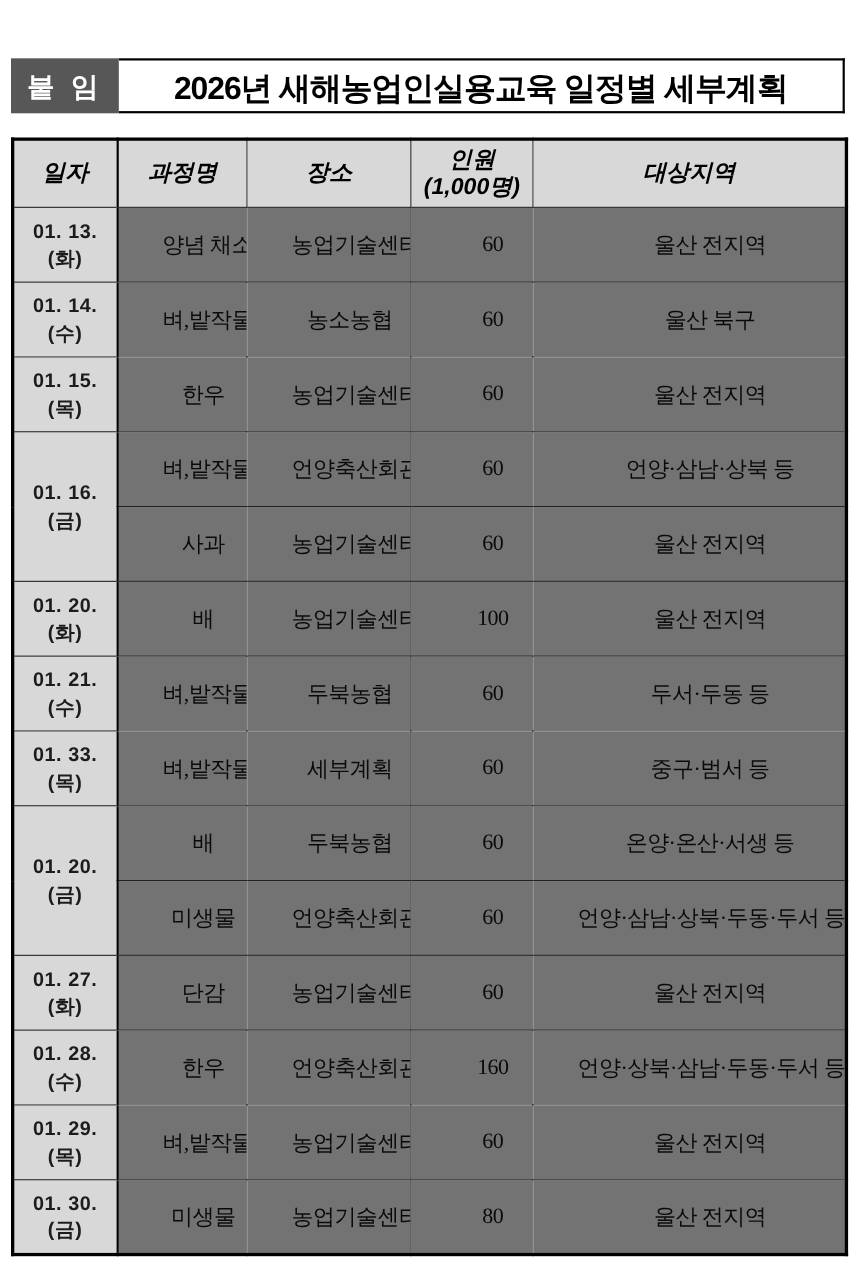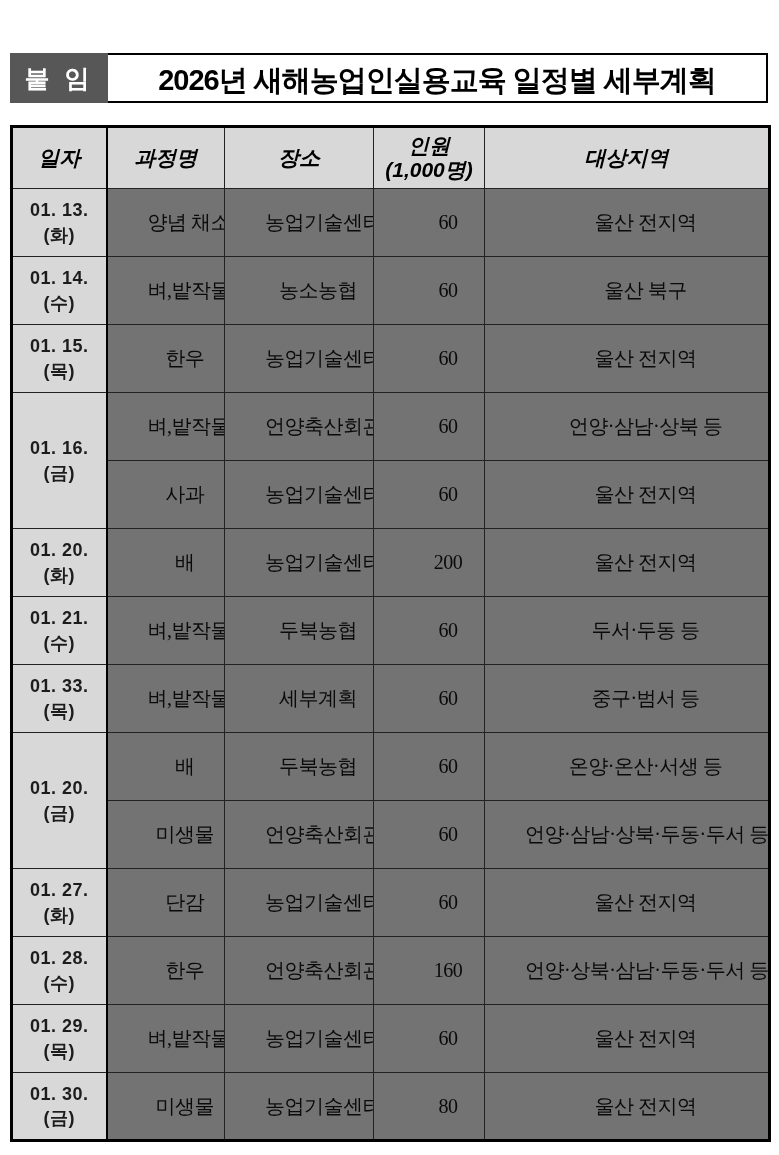--- a/index.html
+++ b/index.html
@@ -177,21 +177,21 @@
           <td class="serif-cell">60</td>
           <td class="serif-cell">울산 전지역</td>
         </tr>
         <tr>
           <td class="date-cell" rowspan="1">
             <div>01. 20.</div>
             <div>(화)</div>
           </td>
           <td class="serif-cell">배</td>
           <td class="serif-cell">농업기술센터</td>
-          <td class="serif-cell">200</td>
+          <td class="serif-cell">100</td>
           <td class="serif-cell">울산 전지역</td>
         </tr>
         <tr>
           <td class="date-cell" rowspan="1">
             <div>01. 21.</div>
             <div>(수)</div>
           </td>
           <td class="serif-cell">벼,밭작물</td>
           <td class="serif-cell">두북농협</td>
           <td class="serif-cell">60</td>

